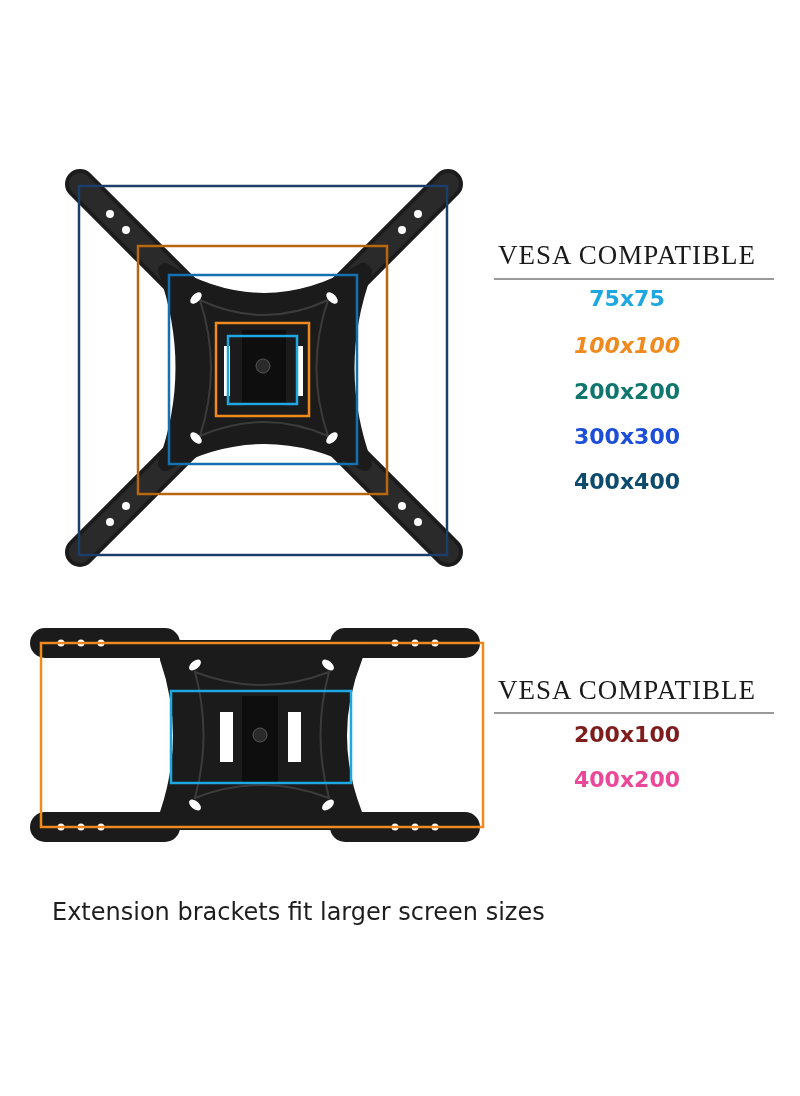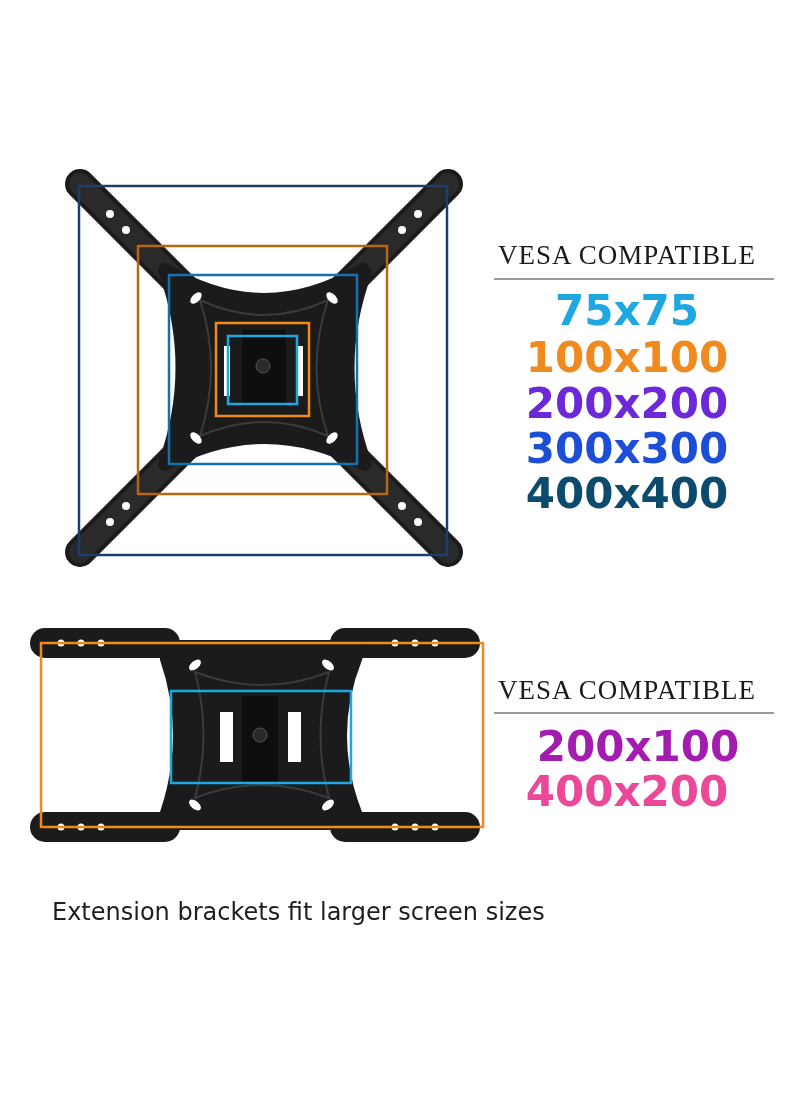--- a/index.html
+++ b/index.html
@@ -5,21 +5,21 @@
   html, body { margin:0; padding:0; background:#ffffff; }
   body { width:800px; height:1096px; position:relative; overflow:hidden; font-family:"DejaVu Sans", sans-serif; }
   .diagram { position:absolute; left:0; top:0; }
   .vesa-heading {
     position:absolute; font-family:Liberation Serif, serif; font-weight:normal;
     font-size:27px; letter-spacing:1px; color:#1a1a1a; text-align:center; width:290px;
   }
   .rule { position:absolute; height:2px; background:#9a9a9a; }
   .size {
     position:absolute; font-family:"DejaVu Sans", sans-serif; font-weight:bold;
-    font-size:42px; text-align:center; width:290px; letter-spacing:0px;
+    font-size:22px; text-align:center; width:290px; letter-spacing:0px;
   }
   .caption {
     position:absolute; left:52px; top:898px; font-family:"DejaVu Sans", sans-serif;
     font-size:24px; color:#1e1e1e;
   }
 </style>
 </head>
 <body>
 
 <svg class="diagram" width="800" height="1096" viewBox="0 0 800 1096">
@@ -92,23 +92,23 @@
     <rect x="242" y="696" width="36" height="86" fill="#0e0e0e"></rect>
     <circle cx="260" cy="735" r="7" fill="#2a2a2a" stroke="#555" stroke-width="1"></circle>
   </g>
   <rect x="41" y="643" width="442" height="184" fill="none" stroke="#f0891e" stroke-width="2.5"></rect>
   <rect x="171" y="691" width="180" height="92" fill="none" stroke="#1ea7e1" stroke-width="2.5"></rect>
 </svg>
 
 <div class="vesa-heading" style="left:482px; top:240px;">VESA COMPATIBLE</div>
 <div class="rule" style="left:494px; top:278px; width:280px;"></div>
 <div class="size" style="left:482px; top:286px; color:#1ea7e1;">75x75</div>
-<div class="size" style="left:482px; top:333px; color:#f0891e;">100x100</div>
-<div class="size" style="left:482px; top:379px; color:#6d28d9;">200x200</div>
+<div class="size" style="left:482px; top:333px; color:#f0891e;font-style:italic;">100x100</div>
+<div class="size" style="left:482px; top:379px; color:#0f766e;">200x200</div>
 <div class="size" style="left:482px; top:424px; color:#1d4ed8;">300x300</div>
 <div class="size" style="left:482px; top:469px; color:#0c4a6e;">400x400</div>
 
 <div class="vesa-heading" style="left:482px; top:675px;">VESA COMPATIBLE</div>
 <div class="rule" style="left:494px; top:712px; width:280px;"></div>
-<div class="size" style="left:482px; top:722px; color:#a21caf;padding-left:11px;">200x100</div>
+<div class="size" style="left:482px; top:722px; color:#7f1d1d;">200x100</div>
 <div class="size" style="left:482px; top:767px; color:#ec4899;">400x200</div>
 
 <div class="caption">Extension brackets fit larger screen sizes</div>
 
 </body></html>

